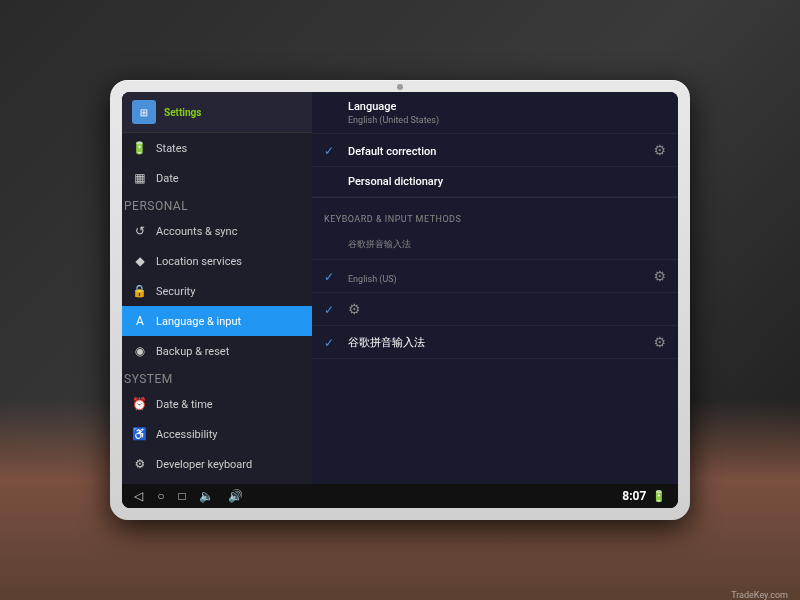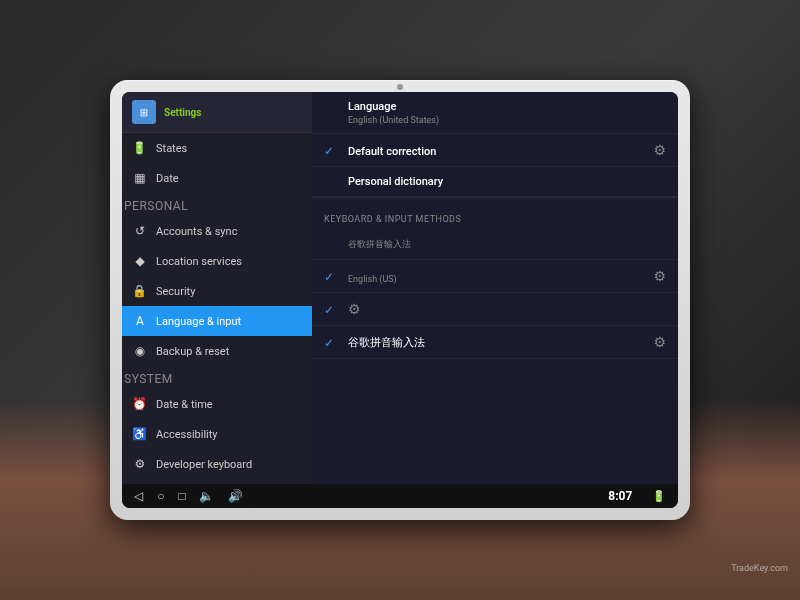--- a/index.html
+++ b/index.html
@@ -197,21 +197,21 @@
     }
 
     .nav-icon {
       color: #ccc;
       font-size: 12px;
     }
 
     .status-right {
       display: flex;
       align-items: center;
-      gap: 20px;
+      gap: 6px;
     }
 
     .time-display {
       color: #fff;
       font-size: 12px;
       font-weight: bold;
     }
 
     .battery-icon {
       color: #ccc;
@@ -224,21 +224,21 @@
       left: 50%;
       transform: translateX(-50%);
       width: 6px;
       height: 6px;
       background: #999;
       border-radius: 50%;
     }
 
     .tradekey-watermark {
       position: absolute;
-      bottom: 27px;
+      bottom: 0;
       right: 12px;
       color: rgba(255,255,255,0.5);
       font-size: 9px;
       z-index: 2;
     }
 
     .no-check {
       width: 16px;
       margin-right: 8px;
     }

